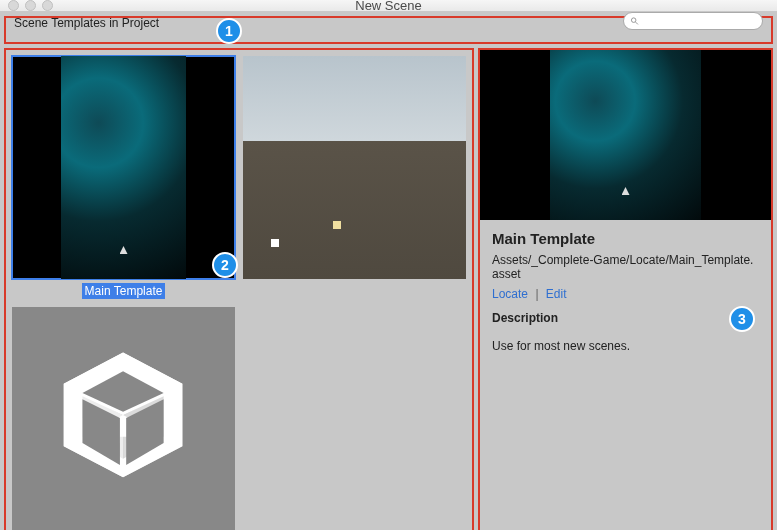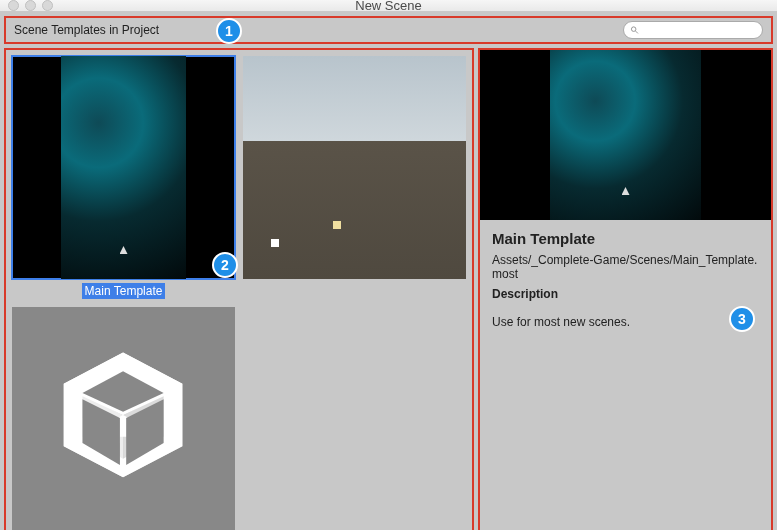--- a/index.html
+++ b/index.html
@@ -9,21 +9,21 @@
 
   
   .titlebar { height: 22px; background: linear-gradient(#f6f6f6,#e9e9e9); display: flex; align-items: center; position: relative; border-bottom: 1px solid #c9c9c9; }
   .traffic { display: flex; gap: 6px; margin-left: 8px; }
   .traffic span { width: 11px; height: 11px; border-radius: 50%; background: #d8d8d8; border: 1px solid #c0c0c0; }
   .titlebar .title { position: absolute; left: 0; right: 0; text-align: center; font-size: 13px; color: #4a4a4a; pointer-events: none; }
 
   
   .body { flex: 1; display: flex; flex-direction: column; padding: 4px 4px 0 4px; background: #c8c8c8; }
 
-  .search-row { height: 28px; background: #c8c8c8; border: 2px solid #d83a2a; display: flex; align-items: center; padding: 12px 8px; position: relative; gap: 32px; }
+  .search-row { height: 28px; background: #c8c8c8; border: 2px solid #d83a2a; display: flex; align-items: flex-end; padding: 12px 8px; position: relative; gap: 32px; }
   .search-row .label { font-size: 12px; color: #222; }
   .search-row .search-box { margin-left: auto; display: flex; align-items: center; background: #fff; border: 1px solid #aaa; border-radius: 10px; height: 18px; width: 140px; padding: 0 6px; }
   .search-row .search-box svg { width: 10px; height: 10px; fill: #888; margin-right: 3px; }
   .search-row .search-box input { border: none; outline: none; font-size: 11px; width: 100%; background: transparent; }
 
   .mid { flex: 1; display: flex; gap: 4px; margin-top: 4px; min-height: 0; }
 
   
   .grid-panel { flex: 1; border: 2px solid #d83a2a; background: #c8c8c8; display: flex; flex-direction: column; min-width: 0; }
   .grid-scroll { flex: 1; overflow-y: auto; padding: 6px; }
@@ -142,21 +142,26 @@
 
         <div class="badge" style="left:206px; top:202px;">2</div>
       </div>
 
       <div class="details" style="position:relative;">
         <div class="preview">
           <div class="nebula"></div>
         </div>
         <div class="info">
           <h2>Main Template</h2>
-          <div class="path">Assets/_Complete-Game/Scenes/Main_Template.most</div>
+          <div class="path">Assets/_Complete-Game/Locate/Main_Template.asset</div>
+          <div class="links">
+            <a>Locate</a>
+            <span class="sep">|</span>
+            <a>Edit</a>
+          </div>
           <div class="desc-h">Description</div>
           <div class="desc">Use for most new scenes.</div>
         </div>
         <div class="badge" style="right:16px; top:256px;">3</div>
       </div>
 
     </div>
 
   </div>
 </div>

